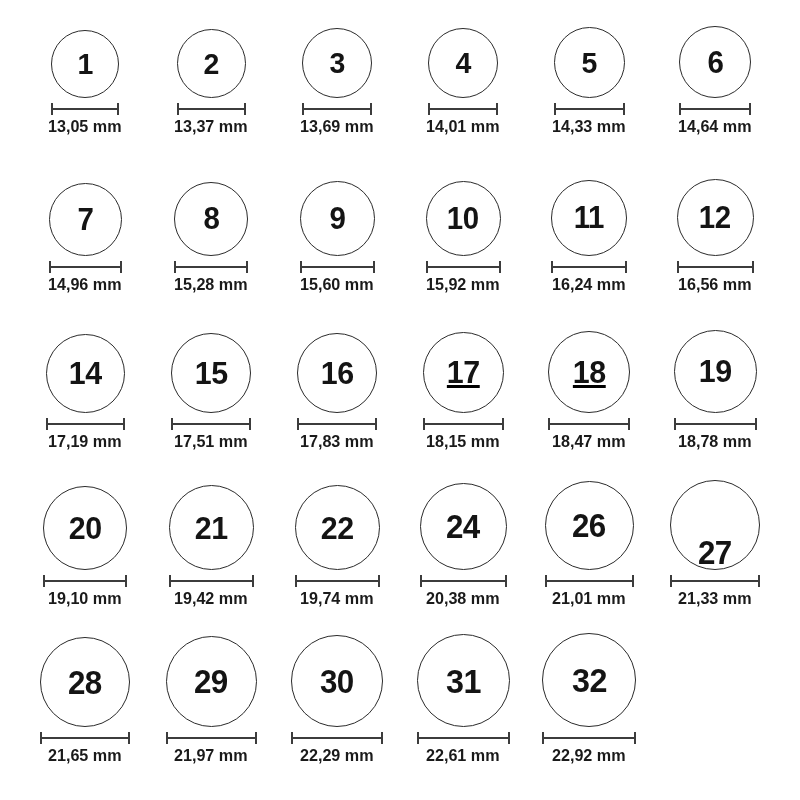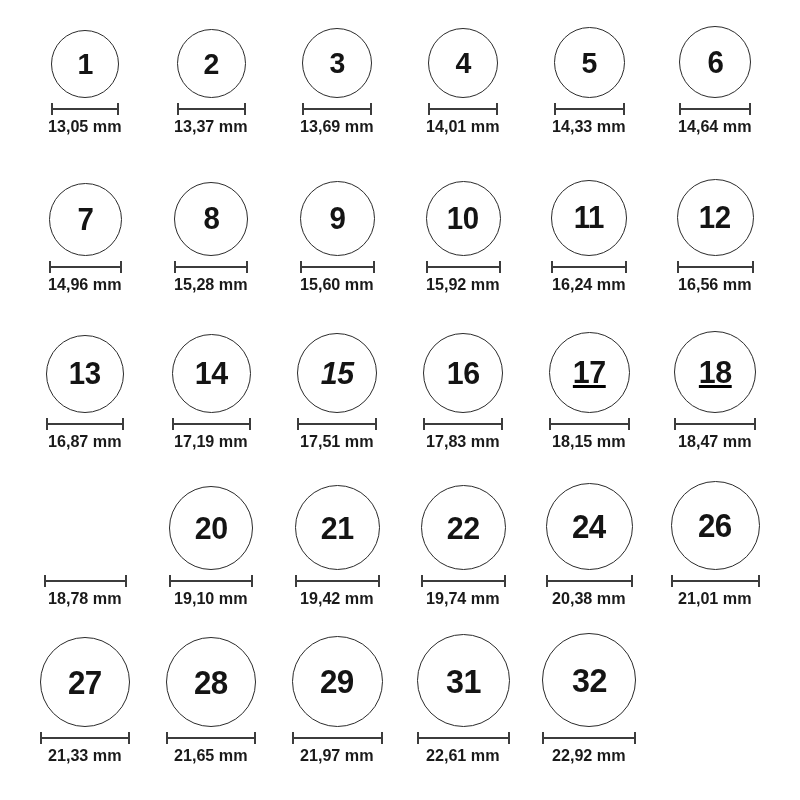--- a/index.html
+++ b/index.html
@@ -168,38 +168,31 @@
   </div>
 
   <div class="cell">
     <div class="circle" style="width: 77px; height: 77px;">
       <span class="num" style="font-size: 31px;">12</span>
     </div>
     <div class="dim" style="width: 77px;"></div>
     <span class="dia-label">16,56 mm</span>
   </div>
 
-  <div class="cell">
-    <div class="circle" style="width: 78px; height: 78px;">
-      <span class="num" style="font-size: 31px;">13</span>
-    </div>
-    <div class="dim" style="width: 78px;"></div>
-    <span class="dia-label">16,87 mm</span>
-  </div>
 
   <div class="cell">
     <div class="circle" style="width: 79px; height: 79px;">
       <span class="num" style="font-size: 32px;">14</span>
     </div>
     <div class="dim" style="width: 79px;"></div>
     <span class="dia-label">17,19 mm</span>
   </div>
 
   <div class="cell">
-    <div class="circle" style="width: 80px; height: 80px; font-style: italic;">
+    <div class="circle" style="width: 80px; height: 80px;">
       <span class="num" style="font-size: 32px;">15</span>
     </div>
     <div class="dim" style="width: 80px;"></div>
     <span class="dia-label">17,51 mm</span>
   </div>
 
   <div class="cell">
     <div class="circle" style="width: 80px; height: 80px;">
       <span class="num" style="font-size: 32px;">16</span>
     </div>
@@ -217,20 +210,23 @@
 
   <div class="cell">
     <div class="circle" style="width: 82px; height: 82px; text-decoration: underline;">
       <span class="num" style="font-size: 32px;">18</span>
     </div>
     <div class="dim" style="width: 82px;"></div>
     <span class="dia-label">18,47 mm</span>
   </div>
 
   <div class="cell">
+    <div class="circle" style="width: 83px; height: 83px;">
+      <span class="num" style="font-size: 32px;">19</span>
+    </div>
     <div class="dim" style="width: 83px;"></div>
     <span class="dia-label">18,78 mm</span>
   </div>
 
   <div class="cell">
     <div class="circle" style="width: 84px; height: 84px;">
       <span class="num" style="font-size: 32px;">20</span>
     </div>
     <div class="dim" style="width: 84px;"></div>
     <span class="dia-label">19,10 mm</span>
@@ -264,21 +260,21 @@
 
   <div class="cell">
     <div class="circle" style="width: 89px; height: 89px; justify-content: center;">
       <span class="num" style="font-size: 33px;">26</span>
     </div>
     <div class="dim" style="width: 89px;"></div>
     <span class="dia-label">21,01 mm</span>
   </div>
 
   <div class="cell">
-    <div class="circle" style="width: 90px; height: 90px;">
+    <div class="circle" style="width: 90px; height: 90px; align-items: flex-end;">
       <span class="num" style="font-size: 33px;">27</span>
     </div>
     <div class="dim" style="width: 90px;"></div>
     <span class="dia-label">21,33 mm</span>
   </div>
 
   <div class="cell">
     <div class="circle" style="width: 90px; height: 90px;">
       <span class="num" style="font-size: 33px;">28</span>
     </div>
@@ -287,20 +283,27 @@
   </div>
 
   <div class="cell">
     <div class="circle" style="width: 91px; height: 91px; justify-content: center;">
       <span class="num" style="font-size: 33px;">29</span>
     </div>
     <div class="dim" style="width: 91px;"></div>
     <span class="dia-label">21,97 mm</span>
   </div>
 
+  <div class="cell">
+    <div class="circle" style="width: 92px; height: 92px;">
+      <span class="num" style="font-size: 33px;">30</span>
+    </div>
+    <div class="dim" style="width: 92px;"></div>
+    <span class="dia-label">22,29 mm</span>
+  </div>
 
   <div class="cell">
     <div class="circle" style="width: 93px; height: 93px;">
       <span class="num" style="font-size: 34px;">31</span>
     </div>
     <div class="dim" style="width: 93px;"></div>
     <span class="dia-label">22,61 mm</span>
   </div>
 
   <div class="cell">

